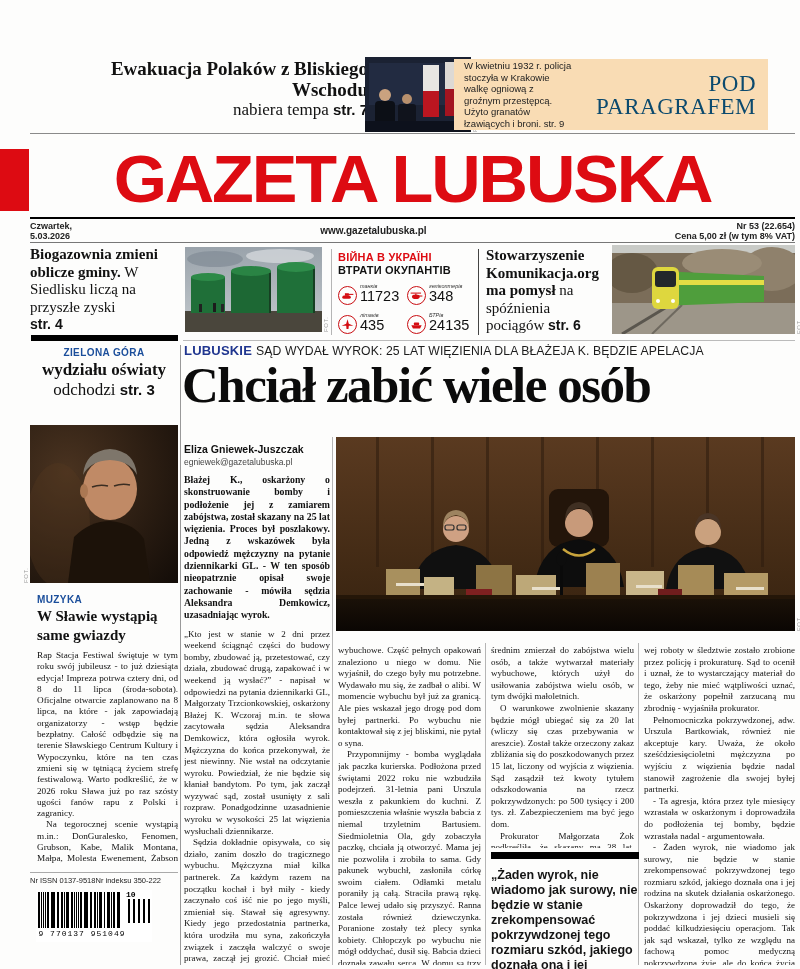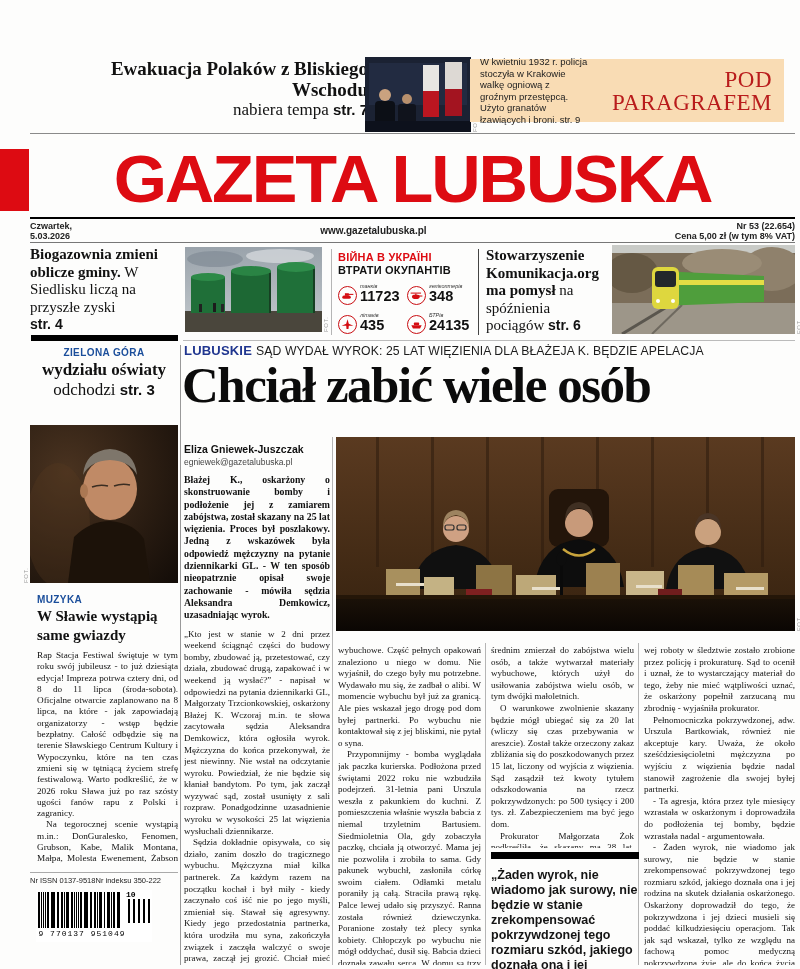--- a/index.html
+++ b/index.html
@@ -13,24 +13,24 @@
   .abs{position:absolute;}
   .vcap{position:absolute;writing-mode:vertical-rl;transform:rotate(180deg);
         font:6px "Liberation Sans",sans-serif;color:#9a9a9a;letter-spacing:.6px;}
   .hline{position:absolute;background:#8a8a8a;height:1px;}
   .vline{position:absolute;background:#b5b5b5;width:1px;}
   
   .teaser-left{left:70px;top:58px;width:298px;text-align:right;}
   .teaser-left .t1{font-weight:bold;font-size:19px;line-height:21px;}
   .teaser-left .t2{font-size:17px;line-height:20px;}
   .teaser-left .pr{font-family:"Liberation Sans",sans-serif;font-weight:bold;font-size:15px;}
-  .pod-box{left:470px;top:59px;width:314px;height:63px;background:#f9dcb4;display:flex;align-items:center;}
+  .pod-box{left:454px;top:59px;width:314px;height:71px;background:#f9dcb4;display:flex;align-items:center;}
   .pod-body{width:172px;padding-left:10px;font:9.5px/11.5px "Liberation Sans",sans-serif;color:#222;}
   .pod-title{flex:1;text-align:right;padding-right:12px;font-family:"Liberation Serif",serif;
-             font-size:23px;line-height:23px;letter-spacing:.5px;color:#b91c1c;margin-left:24px;}
+             font-size:23px;line-height:23px;letter-spacing:.5px;color:#0c4a6e;margin-left:24px;}
   
   .mast-red{left:0;top:149px;width:29px;height:62px;background:var(--red);}
   .mast{left:30px;top:142px;width:765px;text-align:center;color:var(--red);
         font-family:"Liberation Sans",sans-serif;font-weight:bold;font-size:64px;line-height:72px;
         letter-spacing:-2px;transform:scaleX(1.07) scaleY(1.03);transform-origin:center top;white-space:nowrap;}
   .dateline{left:30px;top:217px;width:765px;height:23px;border-top:2px solid #000;border-bottom:1px solid #777;
             display:flex;justify-content:space-between;align-items:center;
             font:bold 9px/10px "Liberation Sans",sans-serif;color:#222;}
   .dateline .c{font-size:10px;}
   .dateline .r{text-align:right;}
@@ -39,21 +39,21 @@
   .biogas-txt .pr{font-family:Liberation Sans, sans-serif;font-weight:bold;font-size:14px;}
   .photo{position:absolute;overflow:hidden;}
   .war{left:338px;top:251px;width:136px;font-family:"Liberation Sans",sans-serif;}
   .war .w1{color:var(--red);font-weight:bold;font-size:11px;letter-spacing:.2px;}
   .war .w2{color:#111;font-weight:bold;font-size:11px;letter-spacing:.2px;margin-top:1px;}
   .war-grid{display:grid;grid-template-columns:1fr 1fr;row-gap:7px;column-gap:2px;margin-top:7px;}
   .war-item{display:flex;gap:3px;align-items:flex-start;}
   .war-ico{width:17px;height:17px;border:1.3px solid #c90d12;border-radius:50%;
            display:flex;align-items:center;justify-content:center;flex:0 0 auto;margin-top:3px;}
   .war-lbl{display:block;font-size:5.5px;color:#333;line-height:6px;}
-  .war-num{display:block;font-weight:bold;font-size:14.5px;line-height:15px;color:#111;}
+  .war-num{display:block;font-weight:normal;font-size:14.5px;line-height:15px;color:#111;}
   .train-txt{left:486px;top:247px;width:123px;font-size:15px;line-height:17.5px;}
   .train-txt .pr{font-family:"Liberation Sans",sans-serif;font-weight:bold;font-size:14px;}
   
   .blackbar{left:31px;top:335px;width:147px;height:6px;background:#000;}
   .bluelabel{font-family:"Liberation Sans",sans-serif;font-weight:bold;font-size:10px;
              color:var(--blue);letter-spacing:.4px;}
   .zg-label{left:30px;top:347px;width:148px;text-align:center;}
   .zg-head{left:24px;top:360px;width:160px;text-align:center;font-size:17px;line-height:20px;}
   .zg-head .b{font-weight:bold;}
   .zg-head .pr{font-family:"Liberation Sans",sans-serif;font-weight:bold;font-size:15px;}

